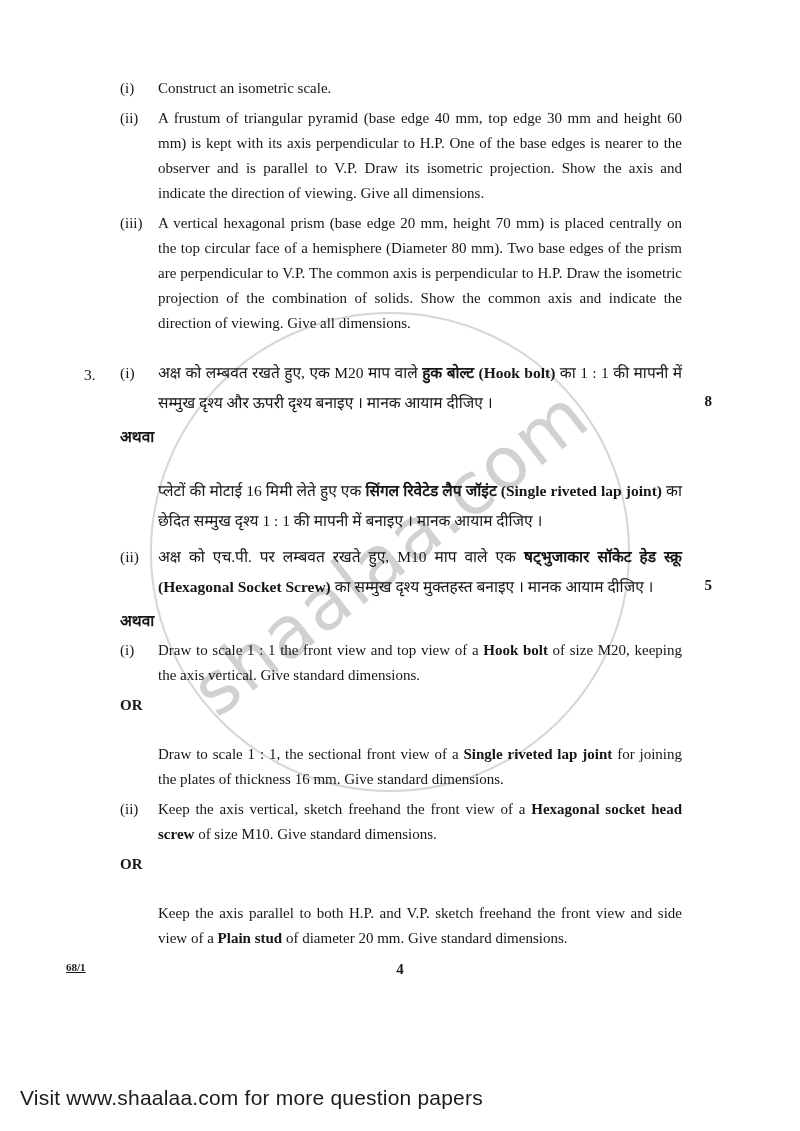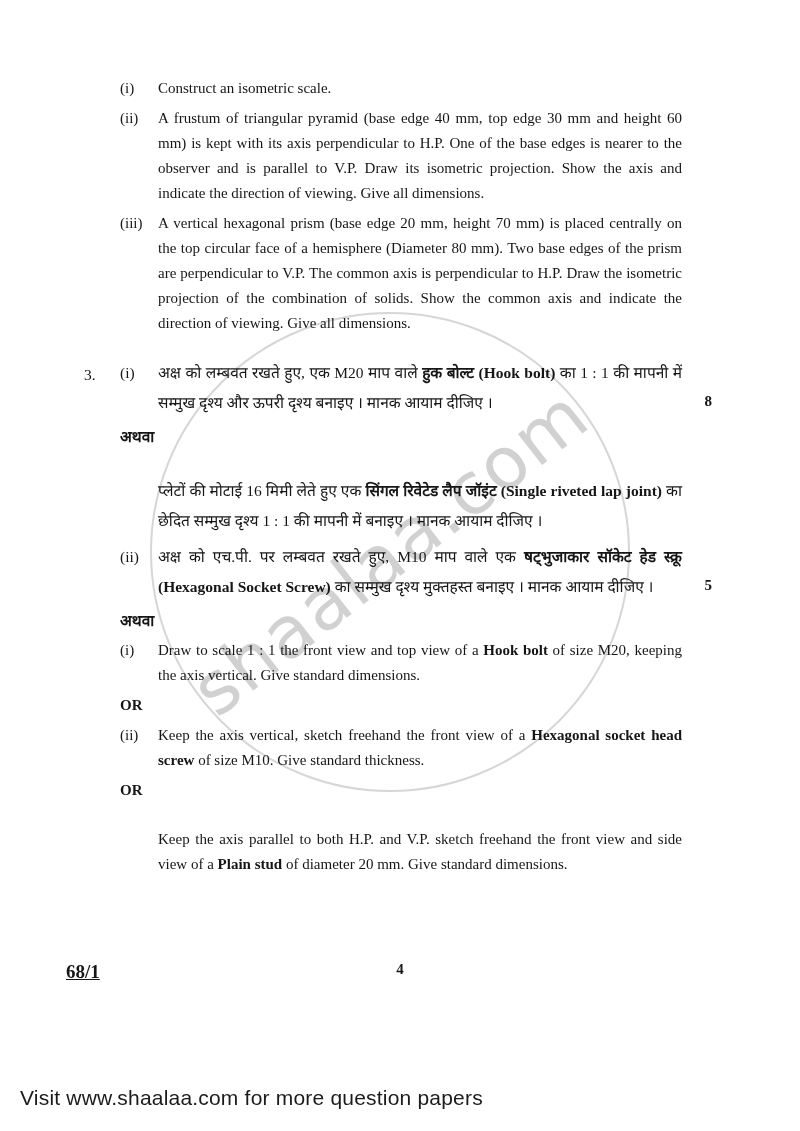--- a/index.html
+++ b/index.html
@@ -102,21 +102,21 @@
     text-align: justify;
     margin-top: 24px;
   }
   .seg-b { font-weight: 700; }
 
   
   .footer-left {
     position: absolute;
     left: 66px;
     top: 961px;
-    font-size: 19px;
+    font-size: 11px;
     font-weight: 700;
     z-index: 1;
     text-decoration: underline;
   }
   .footer-page {
     position: absolute;
     left: 0;
     right: 0;
     top: 961px;
     text-align: center;
@@ -181,24 +181,25 @@
         <div class="body"><span>अक्ष को एच.पी. पर लम्बवत रखते हुए, M10 माप वाले एक </span><span class="seg-b">षट्भुजाकार सॉकेट हेड स्क्रू (Hexagonal Socket Screw)</span><span> का सम्मुख दृश्य मुक्तहस्त बनाइए । मानक आयाम दीजिए ।</span></div>
         <span class="marks">5</span>
       </div>
       <div class="orline hi gap2">अथवा</div>
 
       <div class="li en gap5">
         <span class="marker">(i)</span>
         <div class="body"><span>Draw to scale 1 : 1 the front view and top view of a </span><span class="seg-b">Hook bolt</span><span> of size M20, keeping the axis vertical. Give standard dimensions.</span></div>
       </div>
       <div class="orline en gap5">OR</div>
+      <div class="indent en gap5"><span>Draw to scale 1 : 1, the sectional front view of a </span><span class="seg-b">Single riveted lap joint</span><span> for joining the plates of thickness 16 mm. Give standard dimensions.</span></div>
 
       <div class="li en gap5">
         <span class="marker">(ii)</span>
-        <div class="body"><span>Keep the axis vertical, sketch freehand the front view of a </span><span class="seg-b">Hexagonal socket head screw</span><span> of size M10. Give standard thickness.</span></div>
+        <div class="body"><span>Keep the axis vertical, sketch freehand the front view of a </span><span class="seg-b">Hexagonal socket head screw</span><span> of size M10. Give standard dimensions.</span></div>
       </div>
       <div class="orline en gap5">OR</div>
       <div class="indent en"><span>Keep the axis parallel to both H.P. and V.P. sketch freehand the front view and side view of a </span><span class="seg-b">Plain stud</span><span> of diameter 20 mm. Give standard dimensions.</span></div>
     </div>
   </div>
 
   <div class="footer-left">68/1</div>
   <div class="footer-page">4</div>
 
   <div class="caption">Visit www.shaalaa.com for more question papers</div>

